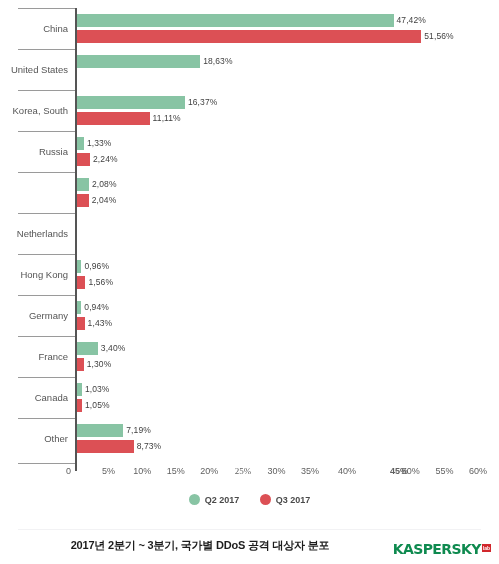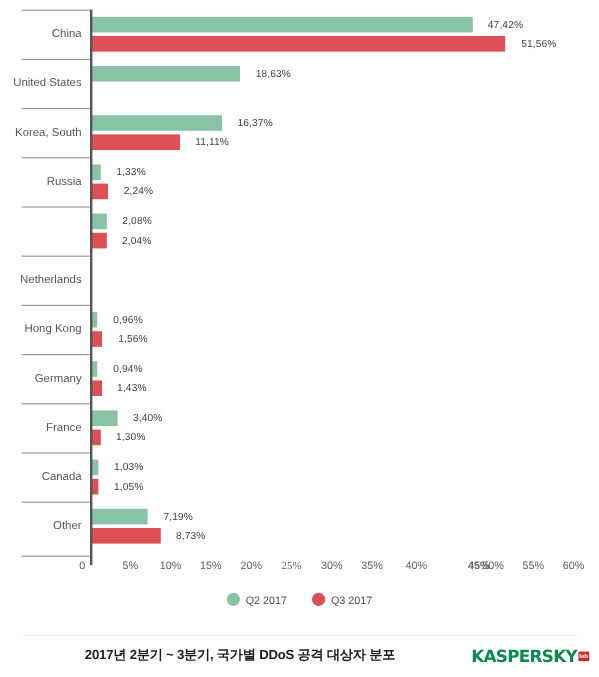--- a/index.html
+++ b/index.html
@@ -84,21 +84,21 @@
   }
   .bar.q2 { background: #88c4a4; }
   .bar.q3 { background: #dc5055; }
 
   .bar-value {
     display: inline-block;
     vertical-align: top;
     font-size: 8.5px;
     line-height: 13px;
     color: #3f3f3f;
-    padding-left: 13px;
+    padding-left: 3px;
     letter-spacing: 0.1px;
   }
 
   
   .y-axis {
     position: absolute;
     left: 75px;
     top: 8px;
     width: 1.5px;
     height: 463px;
@@ -139,20 +139,21 @@
     top: 494px;
     width: 499px;
     text-align: center;
     font-size: 9px;
     color: #4a4a4a;
   }
   .legend-item {
     display: inline-block;
     margin: 0 9px;
     white-space: nowrap;
+    font-weight: bold;
   }
   .legend-dot {
     display: inline-block;
     width: 11px;
     height: 11px;
     border-radius: 50%;
     vertical-align: -2px;
     margin-right: 5px;
   }
   .legend-dot.q2 { background: #88c4a4; }

